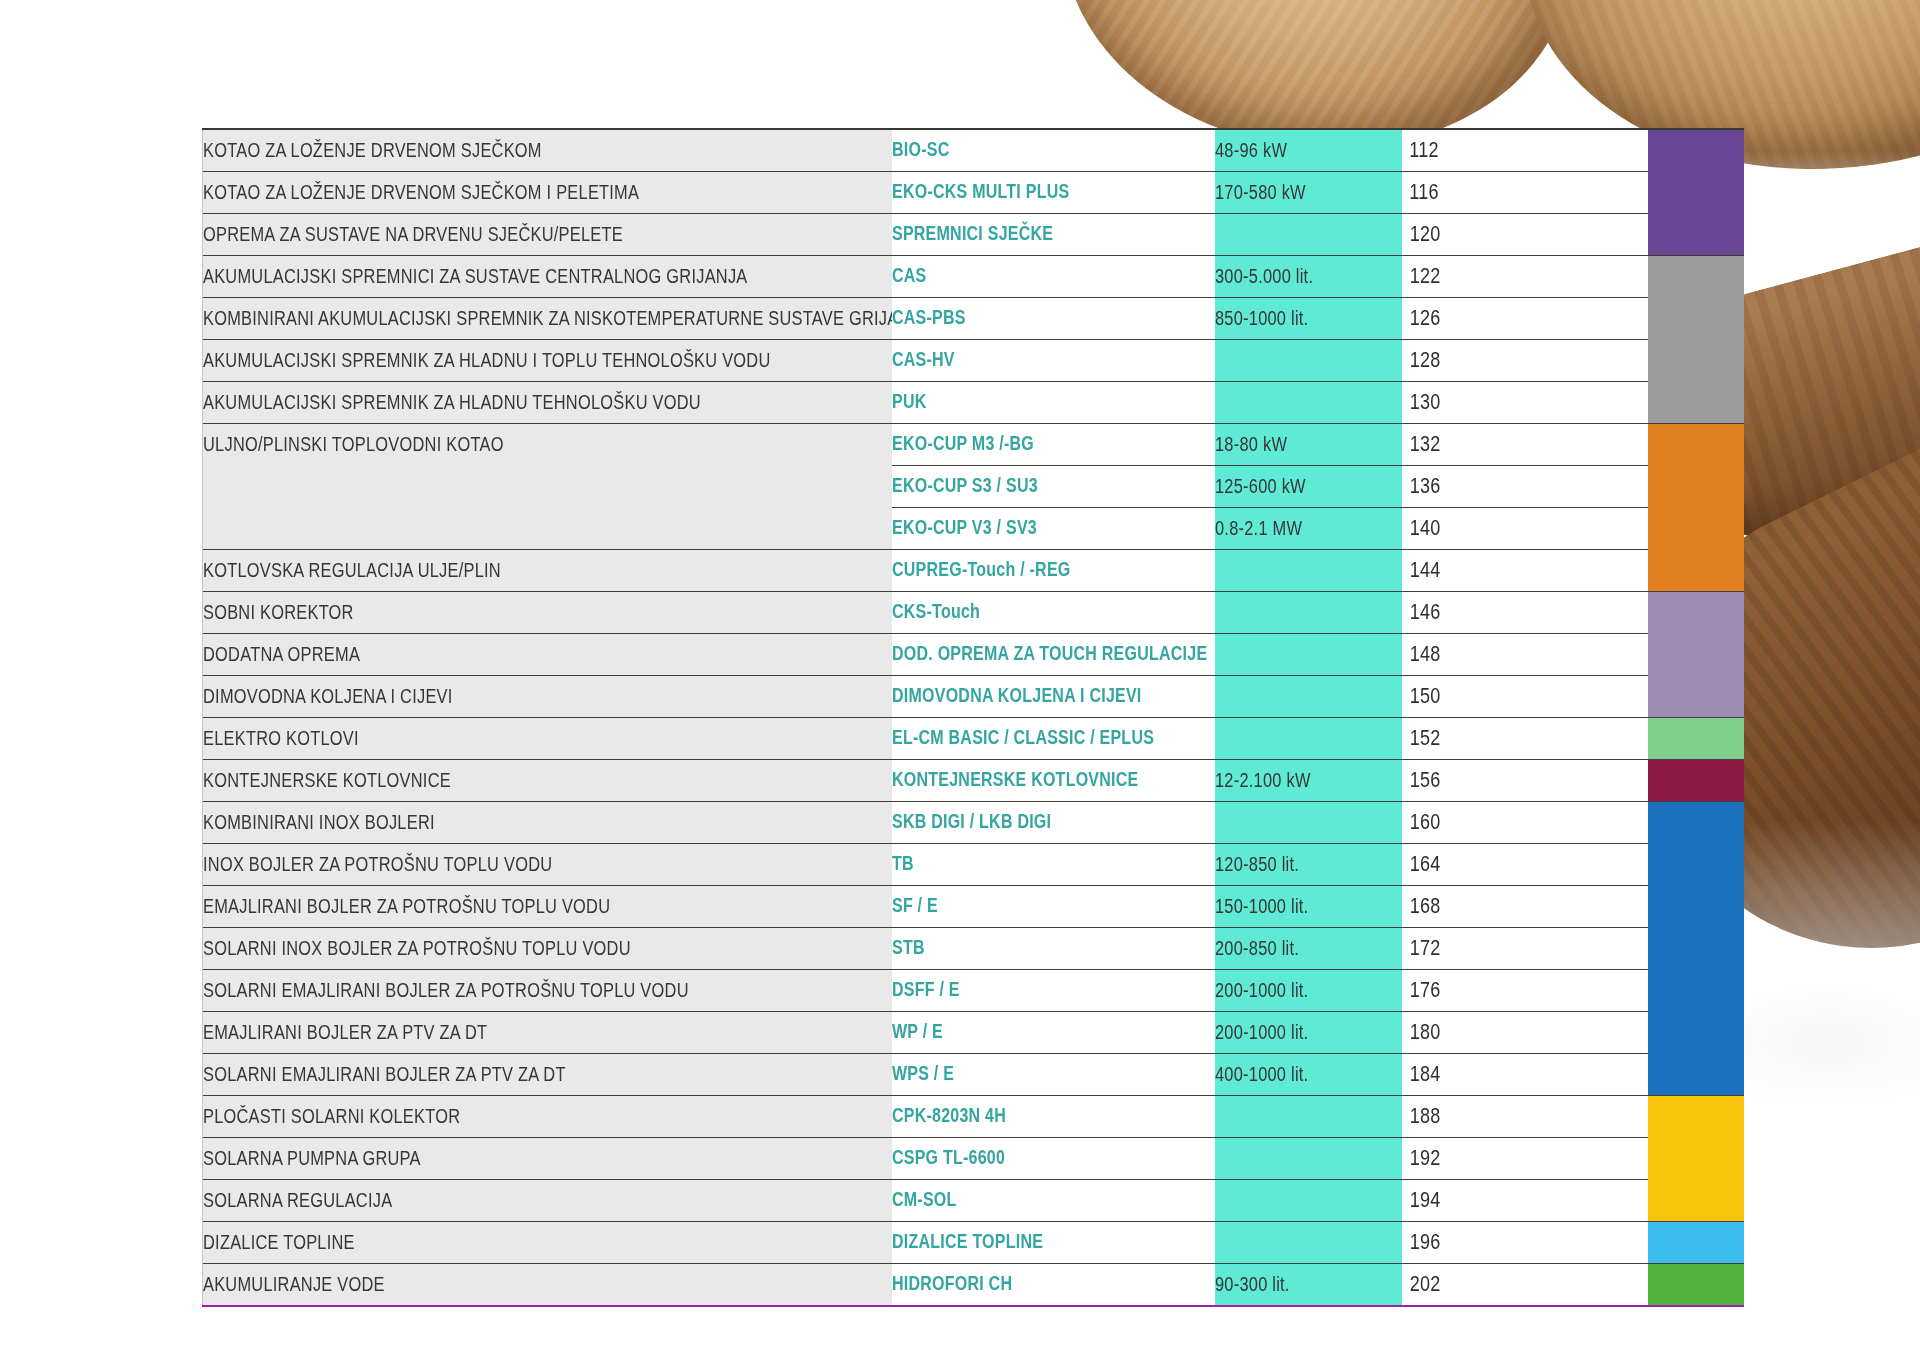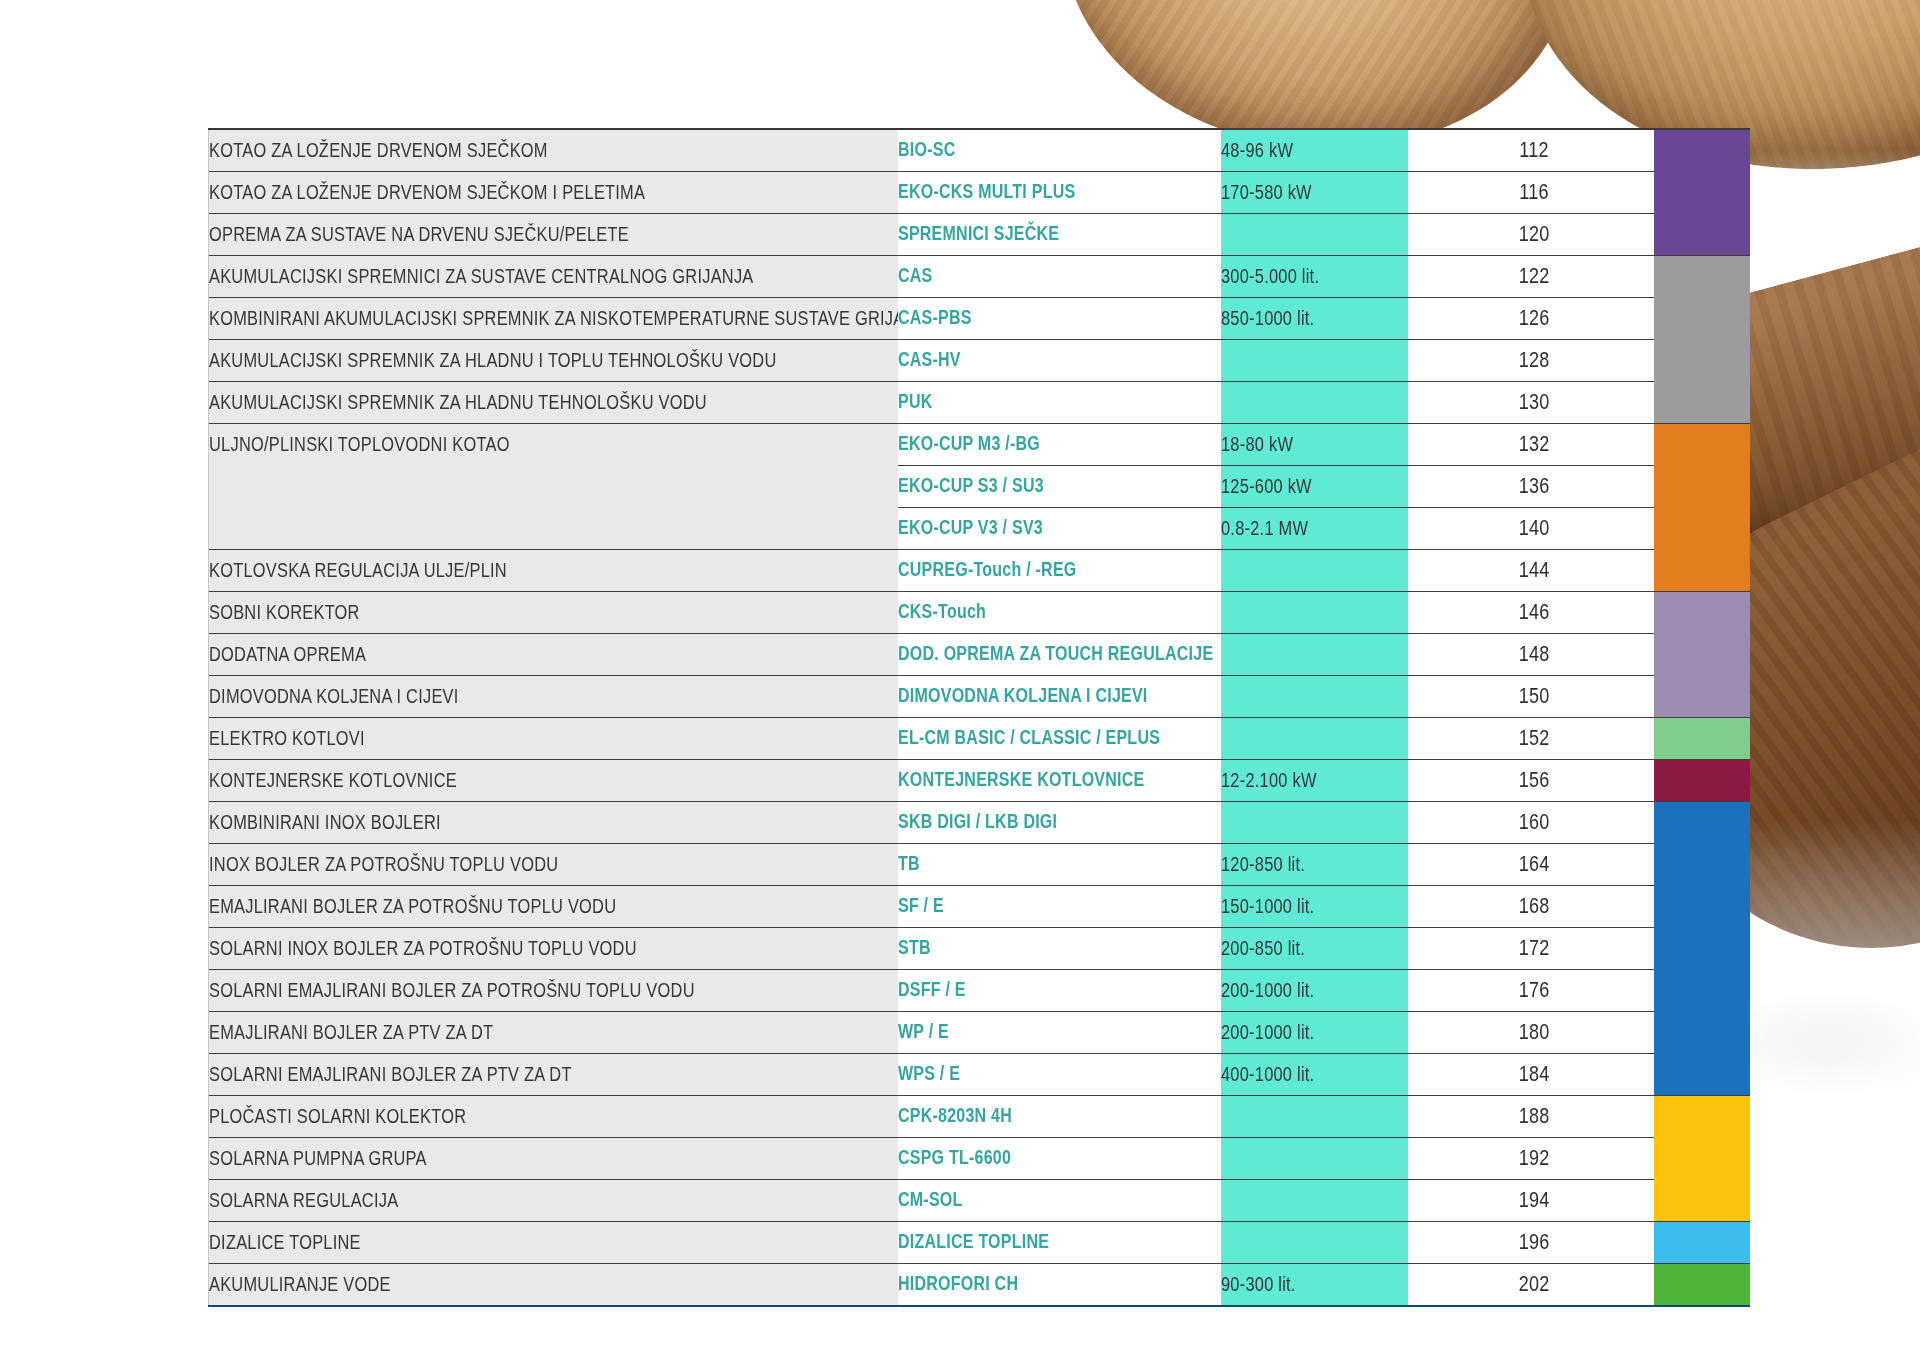--- a/index.html
+++ b/index.html
@@ -53,36 +53,36 @@
     left:1560px;top:820px;width:400px;height:460px;
     background:linear-gradient(180deg,rgba(255,255,255,0) 0%,#ffffff 62%);
   }
   .white-fade-mid{
     left:1700px;top:150px;width:260px;height:150px;
     background:linear-gradient(180deg,rgba(255,255,255,0) 0%,rgba(255,255,255,.9) 55%,rgba(255,255,255,0) 100%);
   }
 
   
   table.toc{
-    position:absolute;left:208px;top:128px;z-index:2;
+    position:absolute;left:202px;top:128px;z-index:2;
     border-collapse:collapse;table-layout:fixed;
     width:1541px;
   }
   table.toc td{
     padding:0;vertical-align:top;overflow:hidden;white-space:nowrap;
     border-top:1.5px solid #3e3e3e;
     height:39px;line-height:39px;
   }
   table.toc tr{height:39px;}
   table.toc tr.first > td{border-top:2px solid #383838;}
-  table.toc td.last{border-bottom:2px solid #0c4a6e;}
+  table.toc td.last{border-bottom:2px solid #a21caf;}
   td.cat{background:#e9e9e9;padding-left:18px;border-left:1px solid #c6c6c6;}
   td.prod{background:#ffffff;padding-left:20px;}
   td.cap{background:#5eead4;padding-left:19px;}
-  td.pg{background:#ffffff;text-align:center;padding-right:49px;}
+  td.pg{background:#ffffff;text-align:left;padding-right:49px;}
   td.clr{background:transparent;}
   .cond{
     display:inline-block;transform:scaleX(.8);transform-origin:0 50%;
     letter-spacing:.3px;white-space:nowrap;
   }
   td.pg .cond{transform-origin:100% 50%;}
   td.cat .cond{font-size:20.5px;color:#363636;}
   td.prod .cond{font-size:20px;font-weight:bold;}
   td.cap .cond{font-size:20.5px;color:#363636;}
   td.pg .cond{font-size:22.5px;color:#2e2e2e;}

